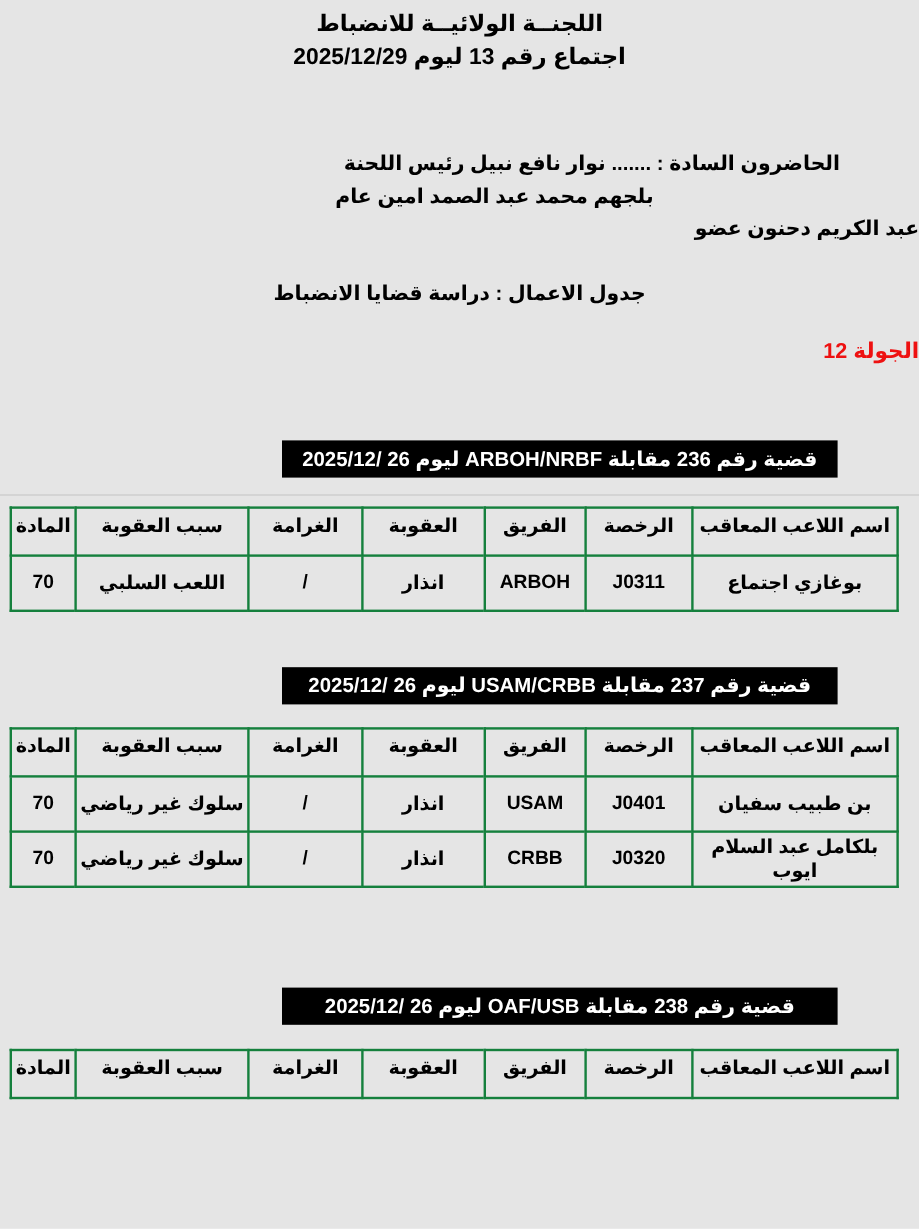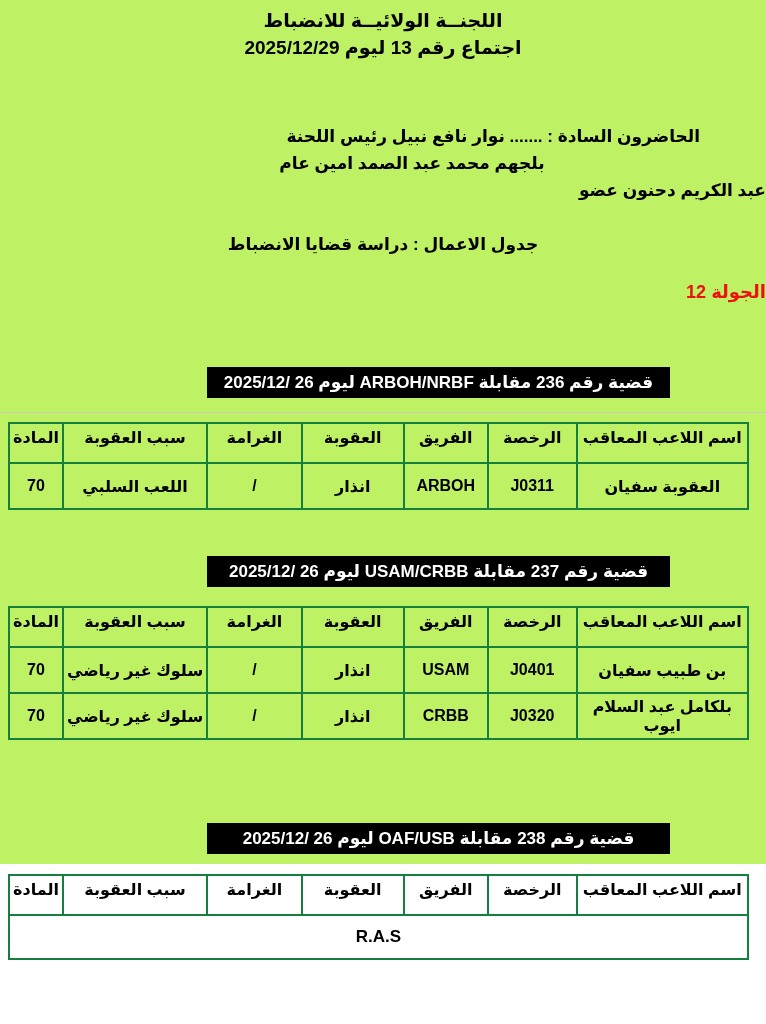--- a/index.html
+++ b/index.html
@@ -5,21 +5,21 @@
   * { box-sizing: border-box; margin: 0; padding: 0; }
   html, body { background: #ffffff; }
   body {
     width: 766px; height: 1024px;
     font-family: "Liberation Sans", "DejaVu Sans", sans-serif;
     font-weight: 700;
     color: #000;
     direction: rtl;
     overflow: hidden;
   }
-  .page { width: 766px; height: 864px; position: relative; background: #bef264; }
+  .page { width: 766px; height: 1024px; position: relative; background: #e5e5e5; }
 
   
   .doc-title { padding-top: 7px; text-align: center; font-size: 19px; line-height: 27px; }
 
   
   .attendees { margin-top: 62px; font-size: 17px; line-height: 27px; }
   .att-line1 { text-align: right; padding-left: 12px; padding-right: 66px; }
   .att-line2 { text-align: center; padding-left: 58px; }
   .att-line3 { text-align: right; padding-left: 58px; }
 
@@ -27,21 +27,21 @@
   .agenda { margin-top: 28px; text-align: center; font-size: 17px; line-height: 26px; }
 
   
   .round { margin-top: 22px; text-align: right; padding-left: 0; margin-left: 6px; margin-right: 0;
            font-size: 18px; line-height: 25px; color: #ee1111; }
 
   
   .banner {
     background: #000000; color: #ffffff;
     width: 463px; height: 31px; line-height: 31px;
-    margin-right: 96px;
+    margin-right: 68px;
     text-align: center; font-size: 17px;
   }
   .banner-1 { margin-top: 62px; }
   .banner-2 { margin-top: 46px; }
   .banner-3 { margin-top: 83px; }
 
   .faint-rule { border-top: 1px solid #c9c9c9; height: 0; width: 766px; margin-top: 14px; }
 
   
   table.case-table {
@@ -109,21 +109,21 @@
           <tr>
         <th>اسم اللاعب المعاقب</th>
         <th>الرخصة</th>
         <th>الفريق</th>
         <th>العقوبة</th>
         <th>الغرامة</th>
         <th>سبب العقوبة</th>
         <th>المادة</th>
       </tr>
       <tr>
-        <td>العقوبة سفيان</td>
+        <td>بوغازي اجتماع</td>
         <td class="ltr-cell">J0311</td>
         <td class="ltr-cell">ARBOH</td>
         <td>انذار</td>
         <td>/</td>
         <td>اللعب السلبي</td>
         <td>70</td>
       </tr>
     </tbody>
       </table>
   </section>
@@ -187,20 +187,17 @@
       <tbody>
           <tr>
         <th>اسم اللاعب المعاقب</th>
         <th>الرخصة</th>
         <th>الفريق</th>
         <th>العقوبة</th>
         <th>الغرامة</th>
         <th>سبب العقوبة</th>
         <th>المادة</th>
       </tr>
-      <tr>
-        <td class="ltr-cell note-cell" colspan="7">R.A.S</td>
-      </tr>
     </tbody>
       </table>
   </section>
 
 </div>
 
 </body></html>

